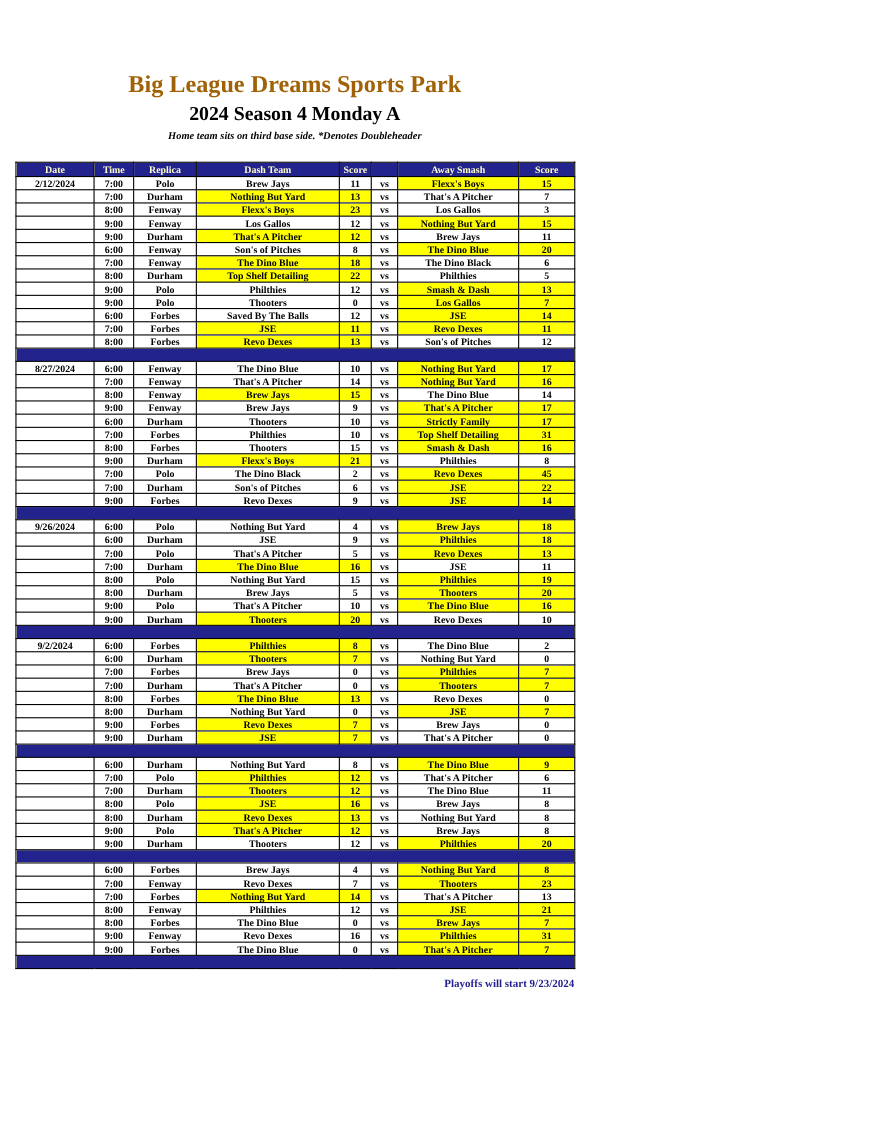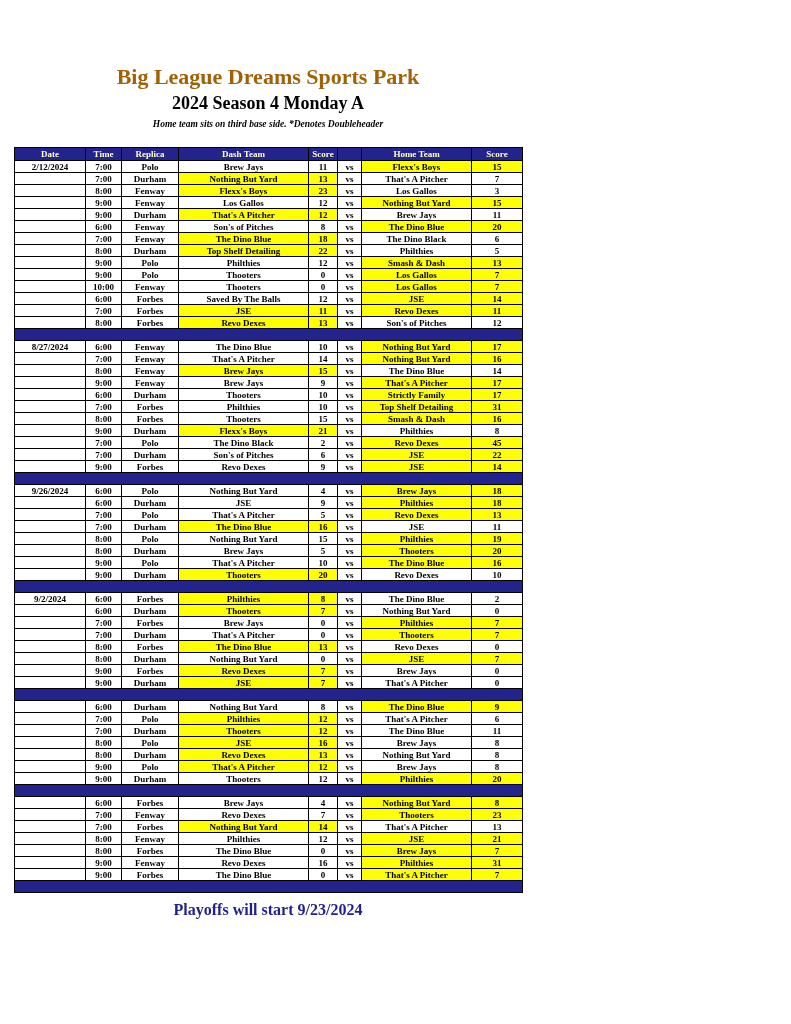--- a/index.html
+++ b/index.html
@@ -47,24 +47,24 @@
   }
   td.vs{}
   td.win{background:var(--highlight);}
   td.sep{
     background:var(--navy);
     height:13px;
     padding:0;
   }
   .footer{
     margin-top:8px;
-    font-size:16px;
+    font-size:10px;
     font-weight:bold;
     color:#1F1F8F;
-    text-align:center;
+    text-align:right;
   }
   col.c-date{width:71px;}
   col.c-time{width:36px;}
   col.c-replica{width:57px;}
   col.c-home{width:130px;}
   col.c-hscore{width:29px;}
   col.c-vs{width:24px;}
   col.c-away{width:110px;}
   col.c-ascore{width:51px;}
 </style>
@@ -88,21 +88,21 @@
         <col class="c-ascore">
     </colgroup>
     <thead>
       <tr>
           <th>Date</th>
           <th>Time</th>
           <th>Replica</th>
           <th>Dash Team</th>
           <th>Score</th>
           <th></th>
-          <th>Home Team</th>
+          <th>Away Smash</th>
           <th>Score</th>
         </tr>
     </thead>
     <tbody>
         <tr>
           <td>2/12/2024</td>
           <td>7:00</td>
           <td>Polo</td>
           <td class="team">Brew Jays</td>
           <td>11</td>
@@ -187,30 +187,20 @@
           <td class="team">Philthies</td>
           <td>12</td>
           <td class="vs">vs</td>
           <td class="team win">Smash &amp; Dash</td>
           <td class=" win">13</td>
         </tr>
         <tr>
           <td></td>
           <td>9:00</td>
           <td>Polo</td>
-          <td class="team">Thooters</td>
-          <td>0</td>
-          <td class="vs">vs</td>
-          <td class="team win">Los Gallos</td>
-          <td class=" win">7</td>
-        </tr>
-        <tr>
-          <td></td>
-          <td>10:00</td>
-          <td>Fenway</td>
           <td class="team">Thooters</td>
           <td>0</td>
           <td class="vs">vs</td>
           <td class="team win">Los Gallos</td>
           <td class=" win">7</td>
         </tr>
         <tr>
           <td></td>
           <td>6:00</td>
           <td>Forbes</td>

